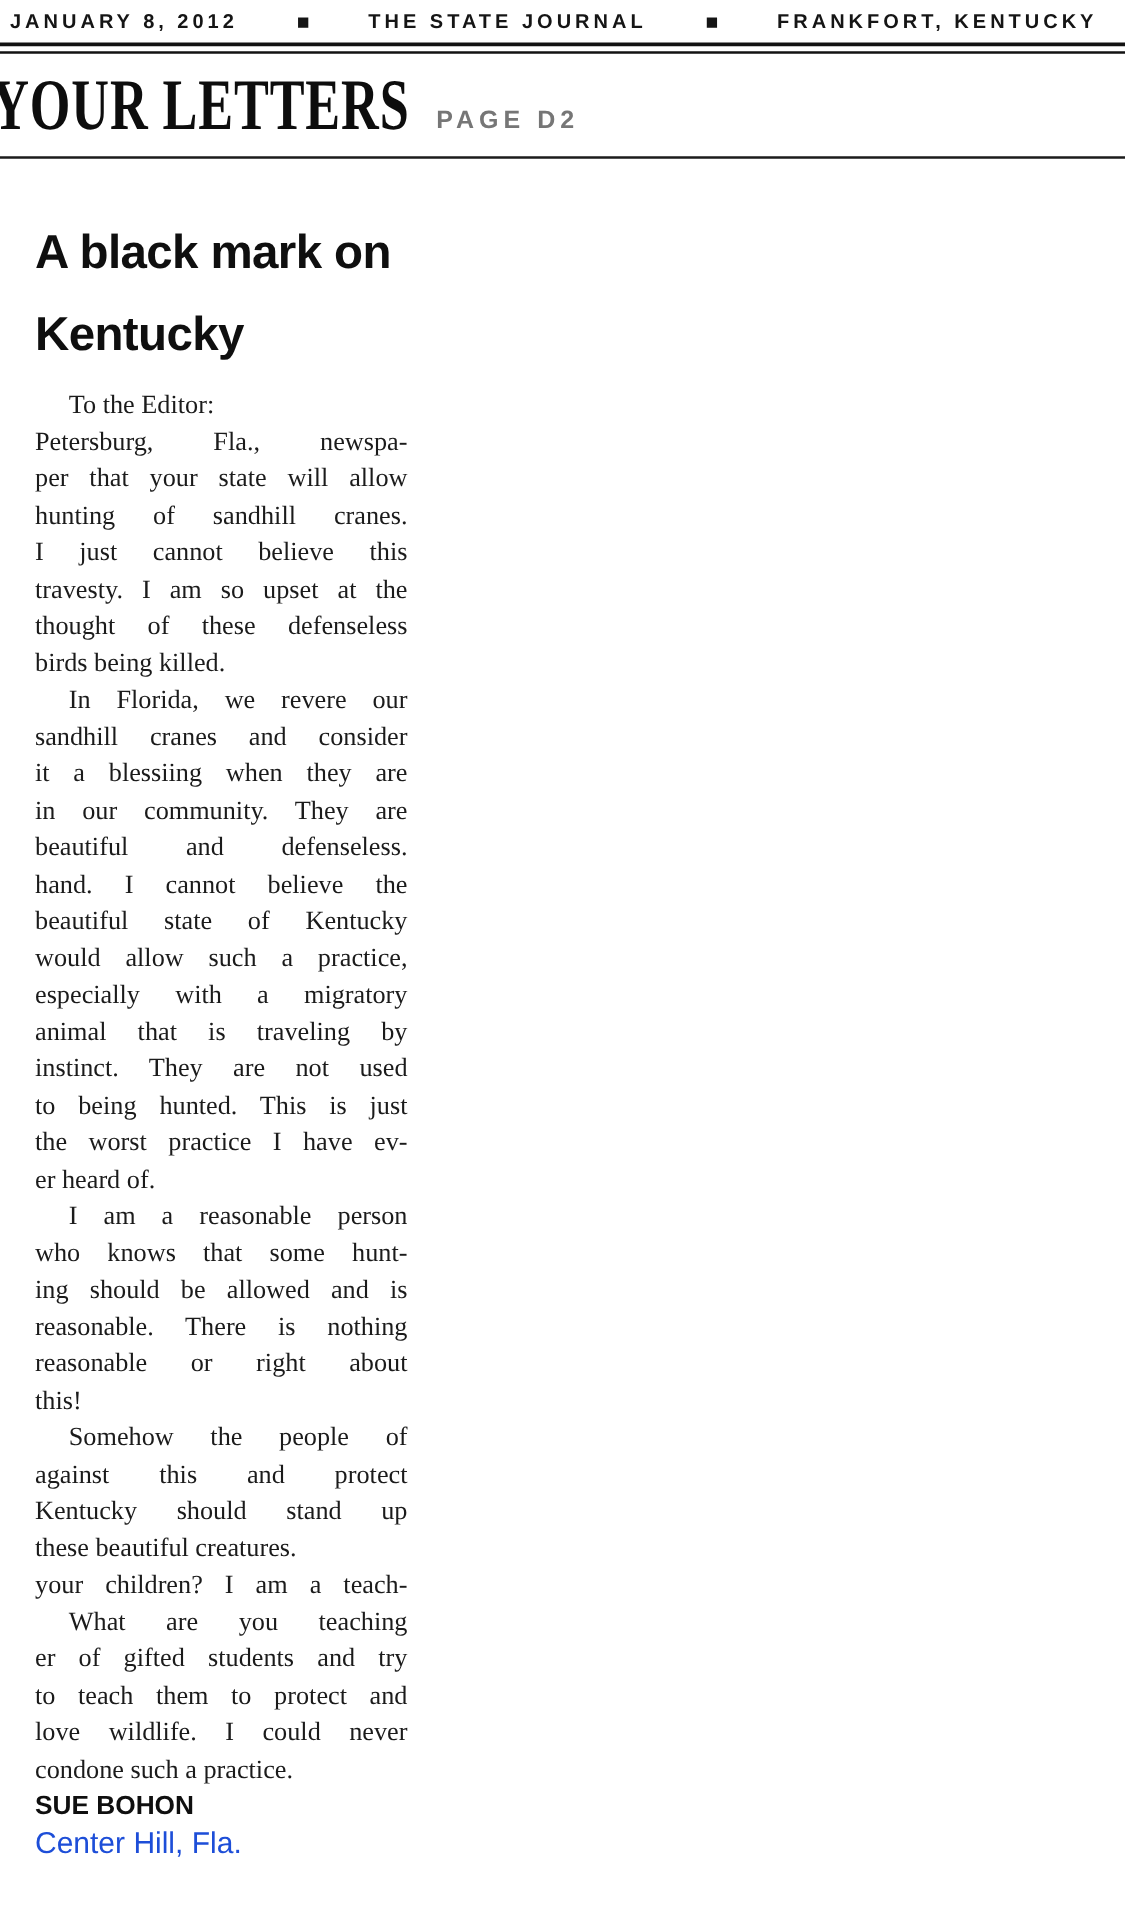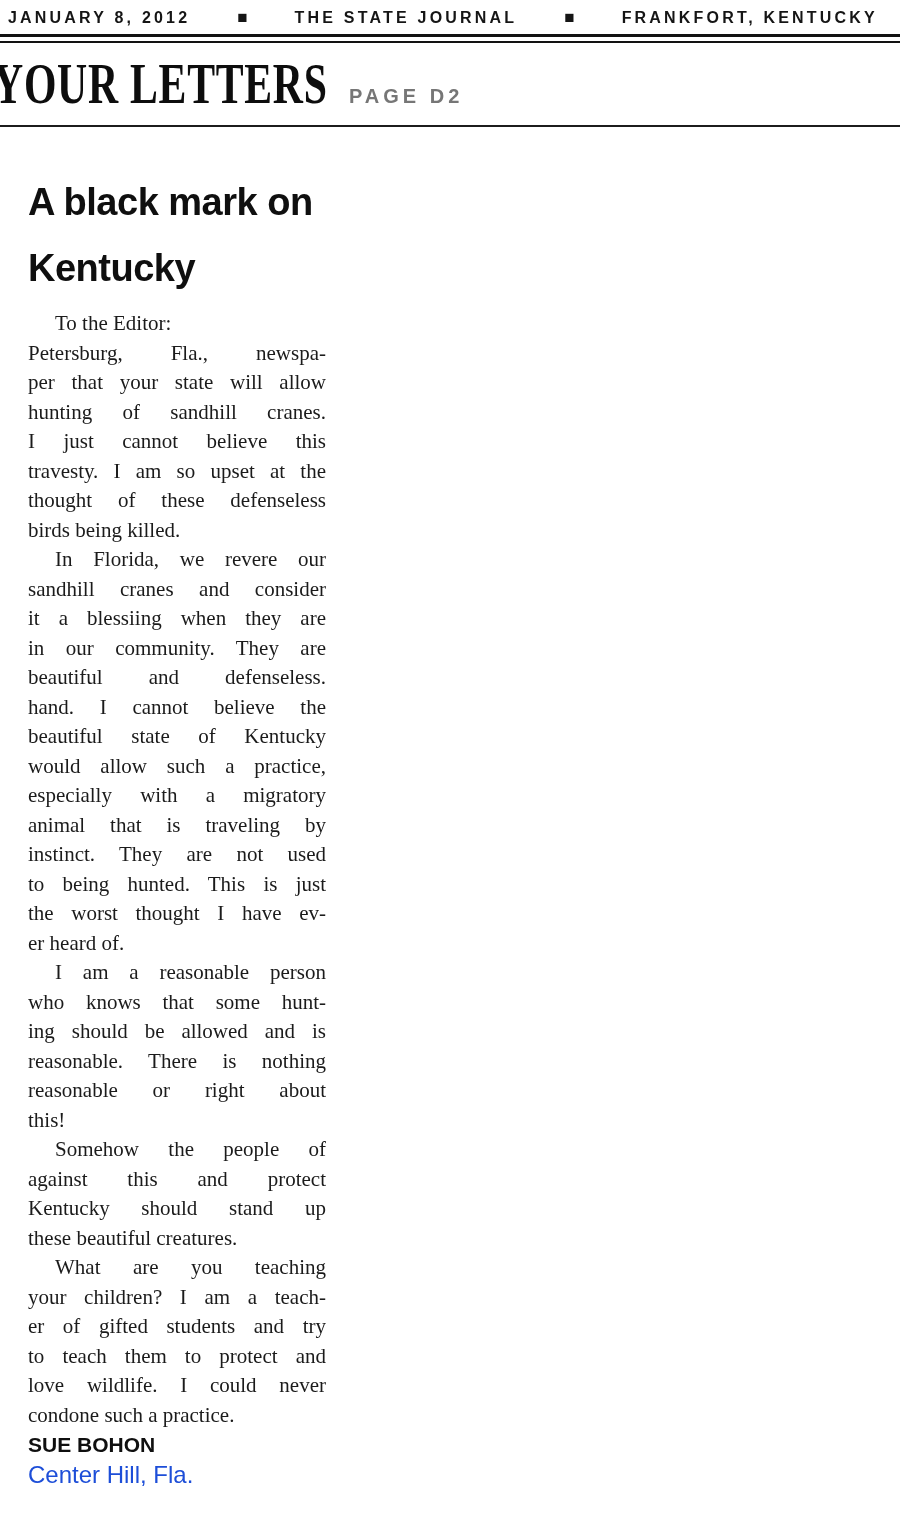--- a/index.html
+++ b/index.html
@@ -150,40 +150,40 @@
           <div class="bline">it a blessiing when they are</div>
           <div class="bline">in our community. They are</div>
           <div class="bline">beautiful and defenseless.</div>
           <div class="bline">hand. I cannot believe the</div>
           <div class="bline">beautiful state of Kentucky</div>
           <div class="bline">would allow such a practice,</div>
           <div class="bline">especially with a migratory</div>
           <div class="bline">animal that is traveling by</div>
           <div class="bline">instinct. They are not used</div>
           <div class="bline">to being hunted. This is just</div>
-          <div class="bline">the worst thought I have ev-</div>
+          <div class="bline">the worst practice I have ev-</div>
           <div class="bline pend">er heard of.</div>
         </div>
         <div class="para">
           <div class="bline first">I am a reasonable person</div>
           <div class="bline">who knows that some hunt-</div>
           <div class="bline">ing should be allowed and is</div>
           <div class="bline">reasonable. There is nothing</div>
           <div class="bline">reasonable or right about</div>
           <div class="bline pend">this!</div>
         </div>
         <div class="para">
           <div class="bline first">Somehow the people of</div>
           <div class="bline">against this and protect</div>
           <div class="bline">Kentucky should stand up</div>
           <div class="bline pend">these beautiful creatures.</div>
         </div>
         <div class="para">
+          <div class="bline">your children? I am a teach-</div>
           <div class="bline first">What are you teaching</div>
-          <div class="bline">your children? I am a teach-</div>
           <div class="bline">er of gifted students and try</div>
           <div class="bline">to teach them to protect and</div>
           <div class="bline">love wildlife. I could never</div>
           <div class="bline pend">condone such a practice.</div>
         </div>
       </div>
     <div class="sig-name">SUE BOHON</div>
     <div class="sig-loc">Center Hill, Fla.</div>
   </article>
 

